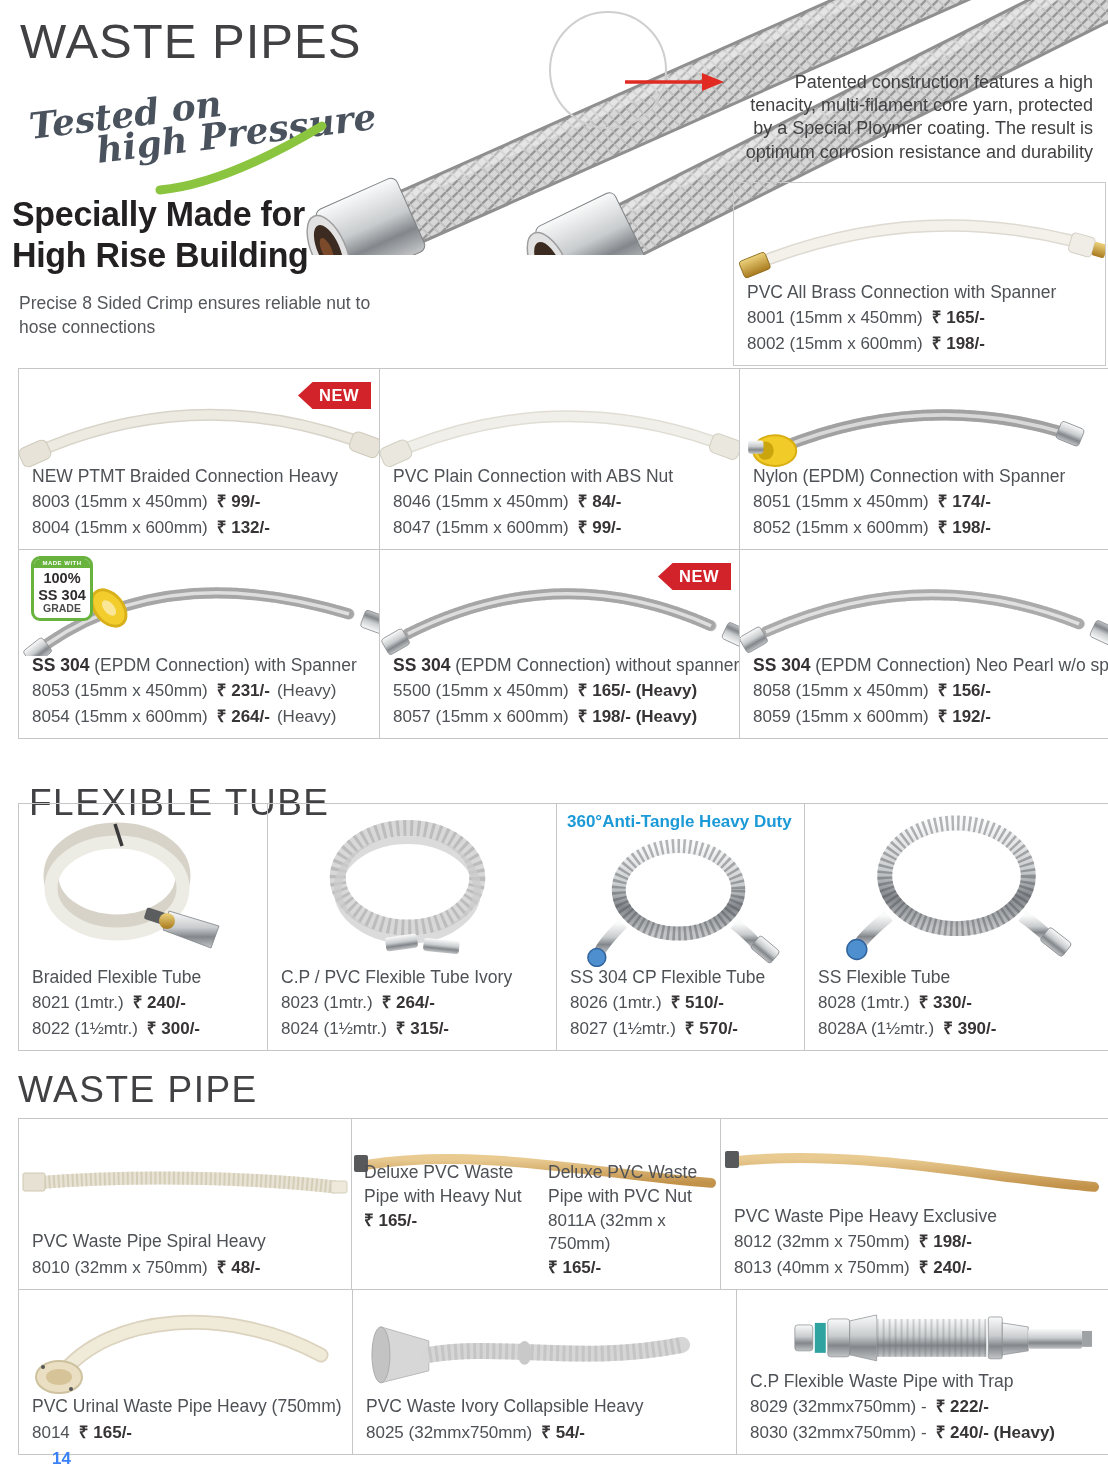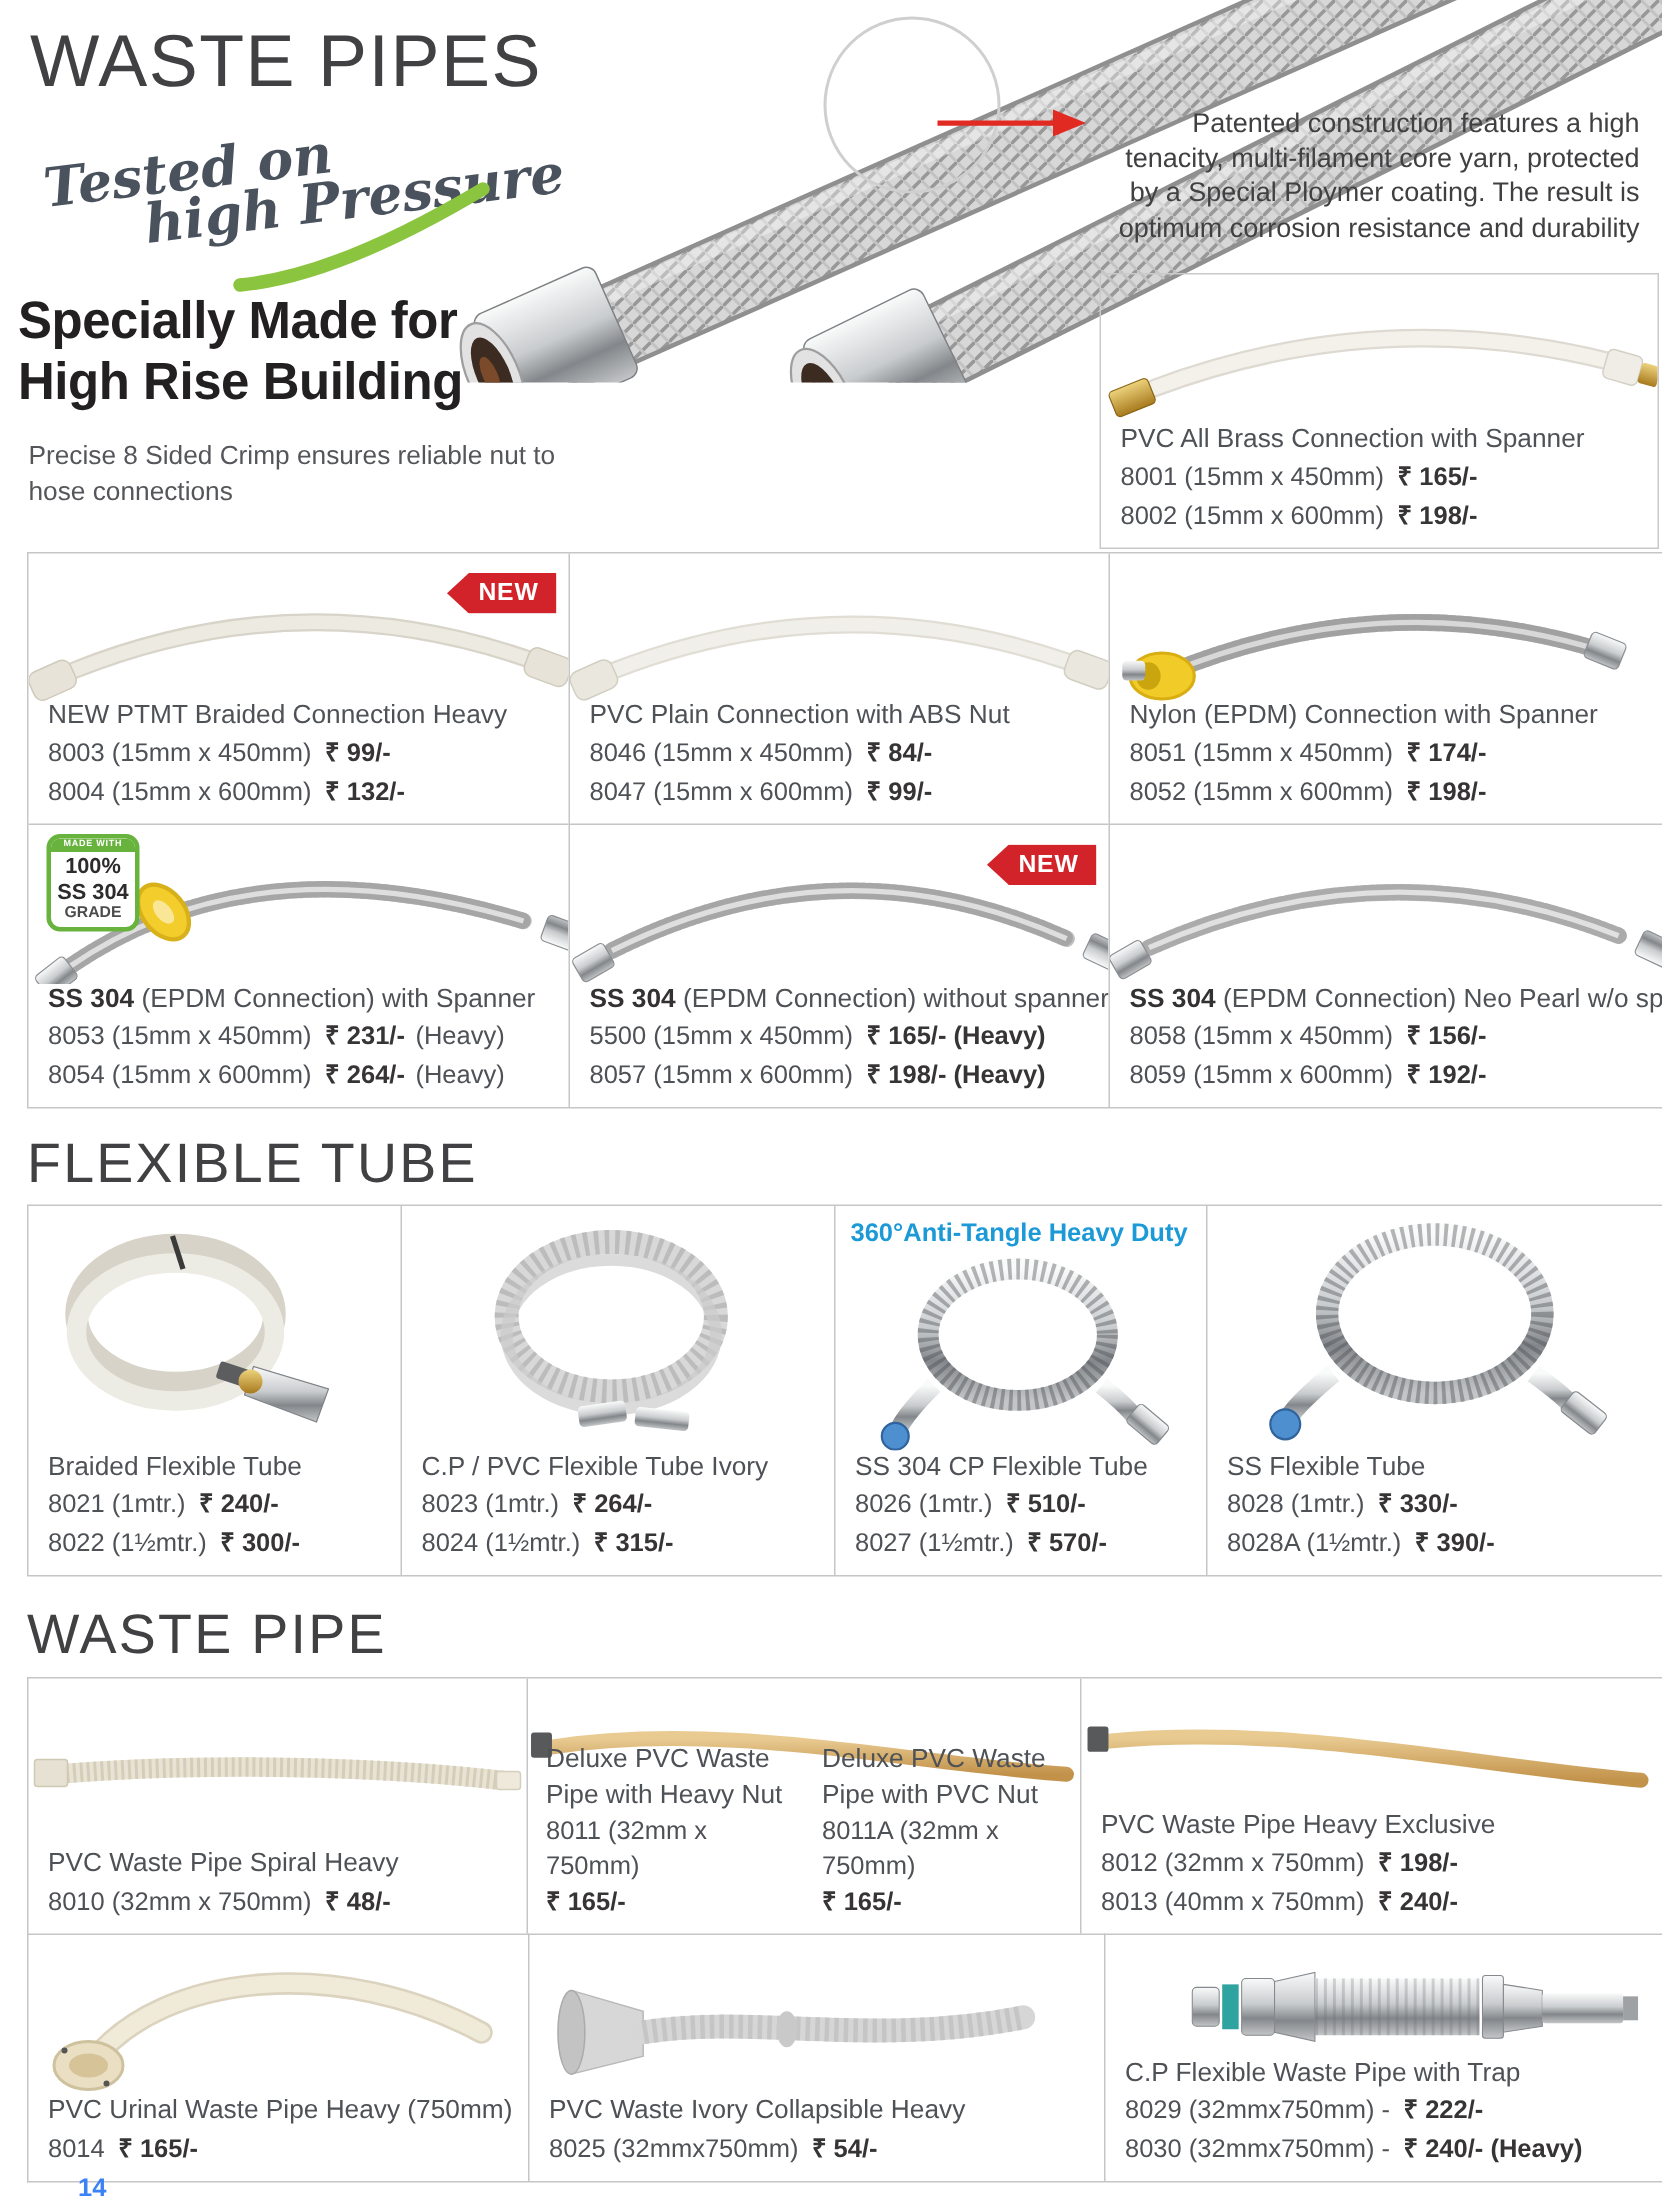--- a/index.html
+++ b/index.html
@@ -48,21 +48,21 @@
                display:flex; align-items:center; justify-content:center; padding-left:9px;
                font-weight:bold; font-size:16.5px; letter-spacing:.5px; box-shadow:1px 2px 3px rgba(0,0,0,.25); }
   .ss-badge { position:absolute; top:6px; left:12px; width:56px; border:3px solid #68b33e; border-radius:9px;
               overflow:hidden; background:#fff; text-align:center; }
   .ss-badge .tab { background:#68b33e; color:#fff; font-size:6px; font-weight:bold; letter-spacing:.5px; padding:1px 0 2px; }
   .ss-badge .b1,.ss-badge .b2 { font-size:14.5px; font-weight:bold; color:#2e2b2c; line-height:1.15; }
   .ss-badge .b1 { margin-top:2px; }
   .ss-badge .b3 { font-size:10.5px; font-weight:bold; color:#4c4c4c; margin-bottom:3px; line-height:1.1; }
 
   .sec-title { position:absolute; left:18px; font-size:37px; color:#414143; letter-spacing:1.5px; }
-  #t-flex { top:755px; } #t-waste { top:1069px; }
+  #t-flex { top:782px;margin-left:11px; } #t-waste { top:1069px; }
   .blue-note { position:absolute; left:10px; top:8px; font-size:17px; font-weight:bold; color:#1b9ad7; }
 
   .two-col { position:absolute; left:12px; right:4px; bottom:9px; display:flex; gap:16px; line-height:1.4; }
   .two-col .pname { white-space:normal; }
   .two-col>div { width:50%; }
   .page-num { position:absolute; left:52px; top:1449px; font-size:17px; font-weight:bold; color:#3b82f6; }
 </style>
 </head>
 <body>
 
@@ -374,21 +374,20 @@
     </div>
 
     <div class="cell bl">
       <svg class="pimg" style="top:16px" viewBox="0 0 369 66">
         <path d="M14 30 C130 12 250 40 360 48" fill="none" stroke="url(#gTan)" stroke-width="10" stroke-linecap="round"></path>
         <rect x="2" y="20" width="14" height="17" rx="2" fill="#57595b"></rect>
       </svg>
       <div class="two-col">
         <div>
           <div class="pname">Deluxe PVC Waste Pipe with Heavy Nut</div>
-          <div class="variant"><span>8011 (32mm x 750mm)</span></div>
           <div class="variant"><span class="price" style="margin-left:0">₹ 165/-</span></div>
         </div>
         <div>
           <div class="pname">Deluxe PVC Waste Pipe with PVC Nut</div>
           <div class="variant"><span>8011A (32mm x 750mm)</span></div>
           <div class="variant"><span class="price" style="margin-left:0">₹ 165/-</span></div>
         </div>
       </div>
     </div>
 

